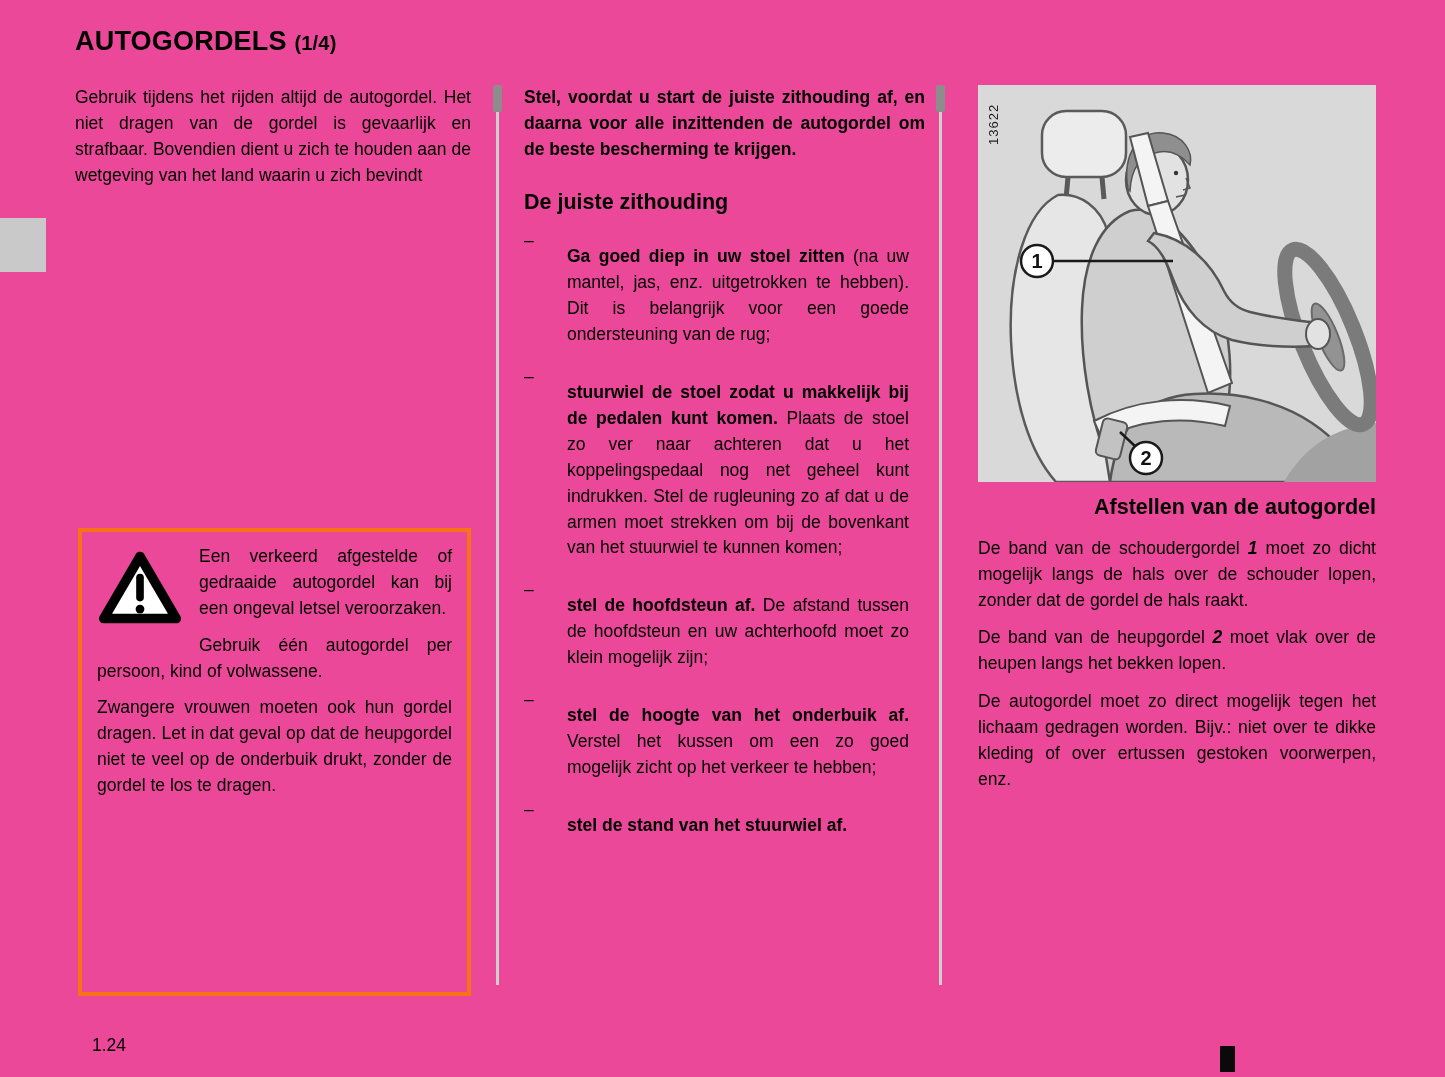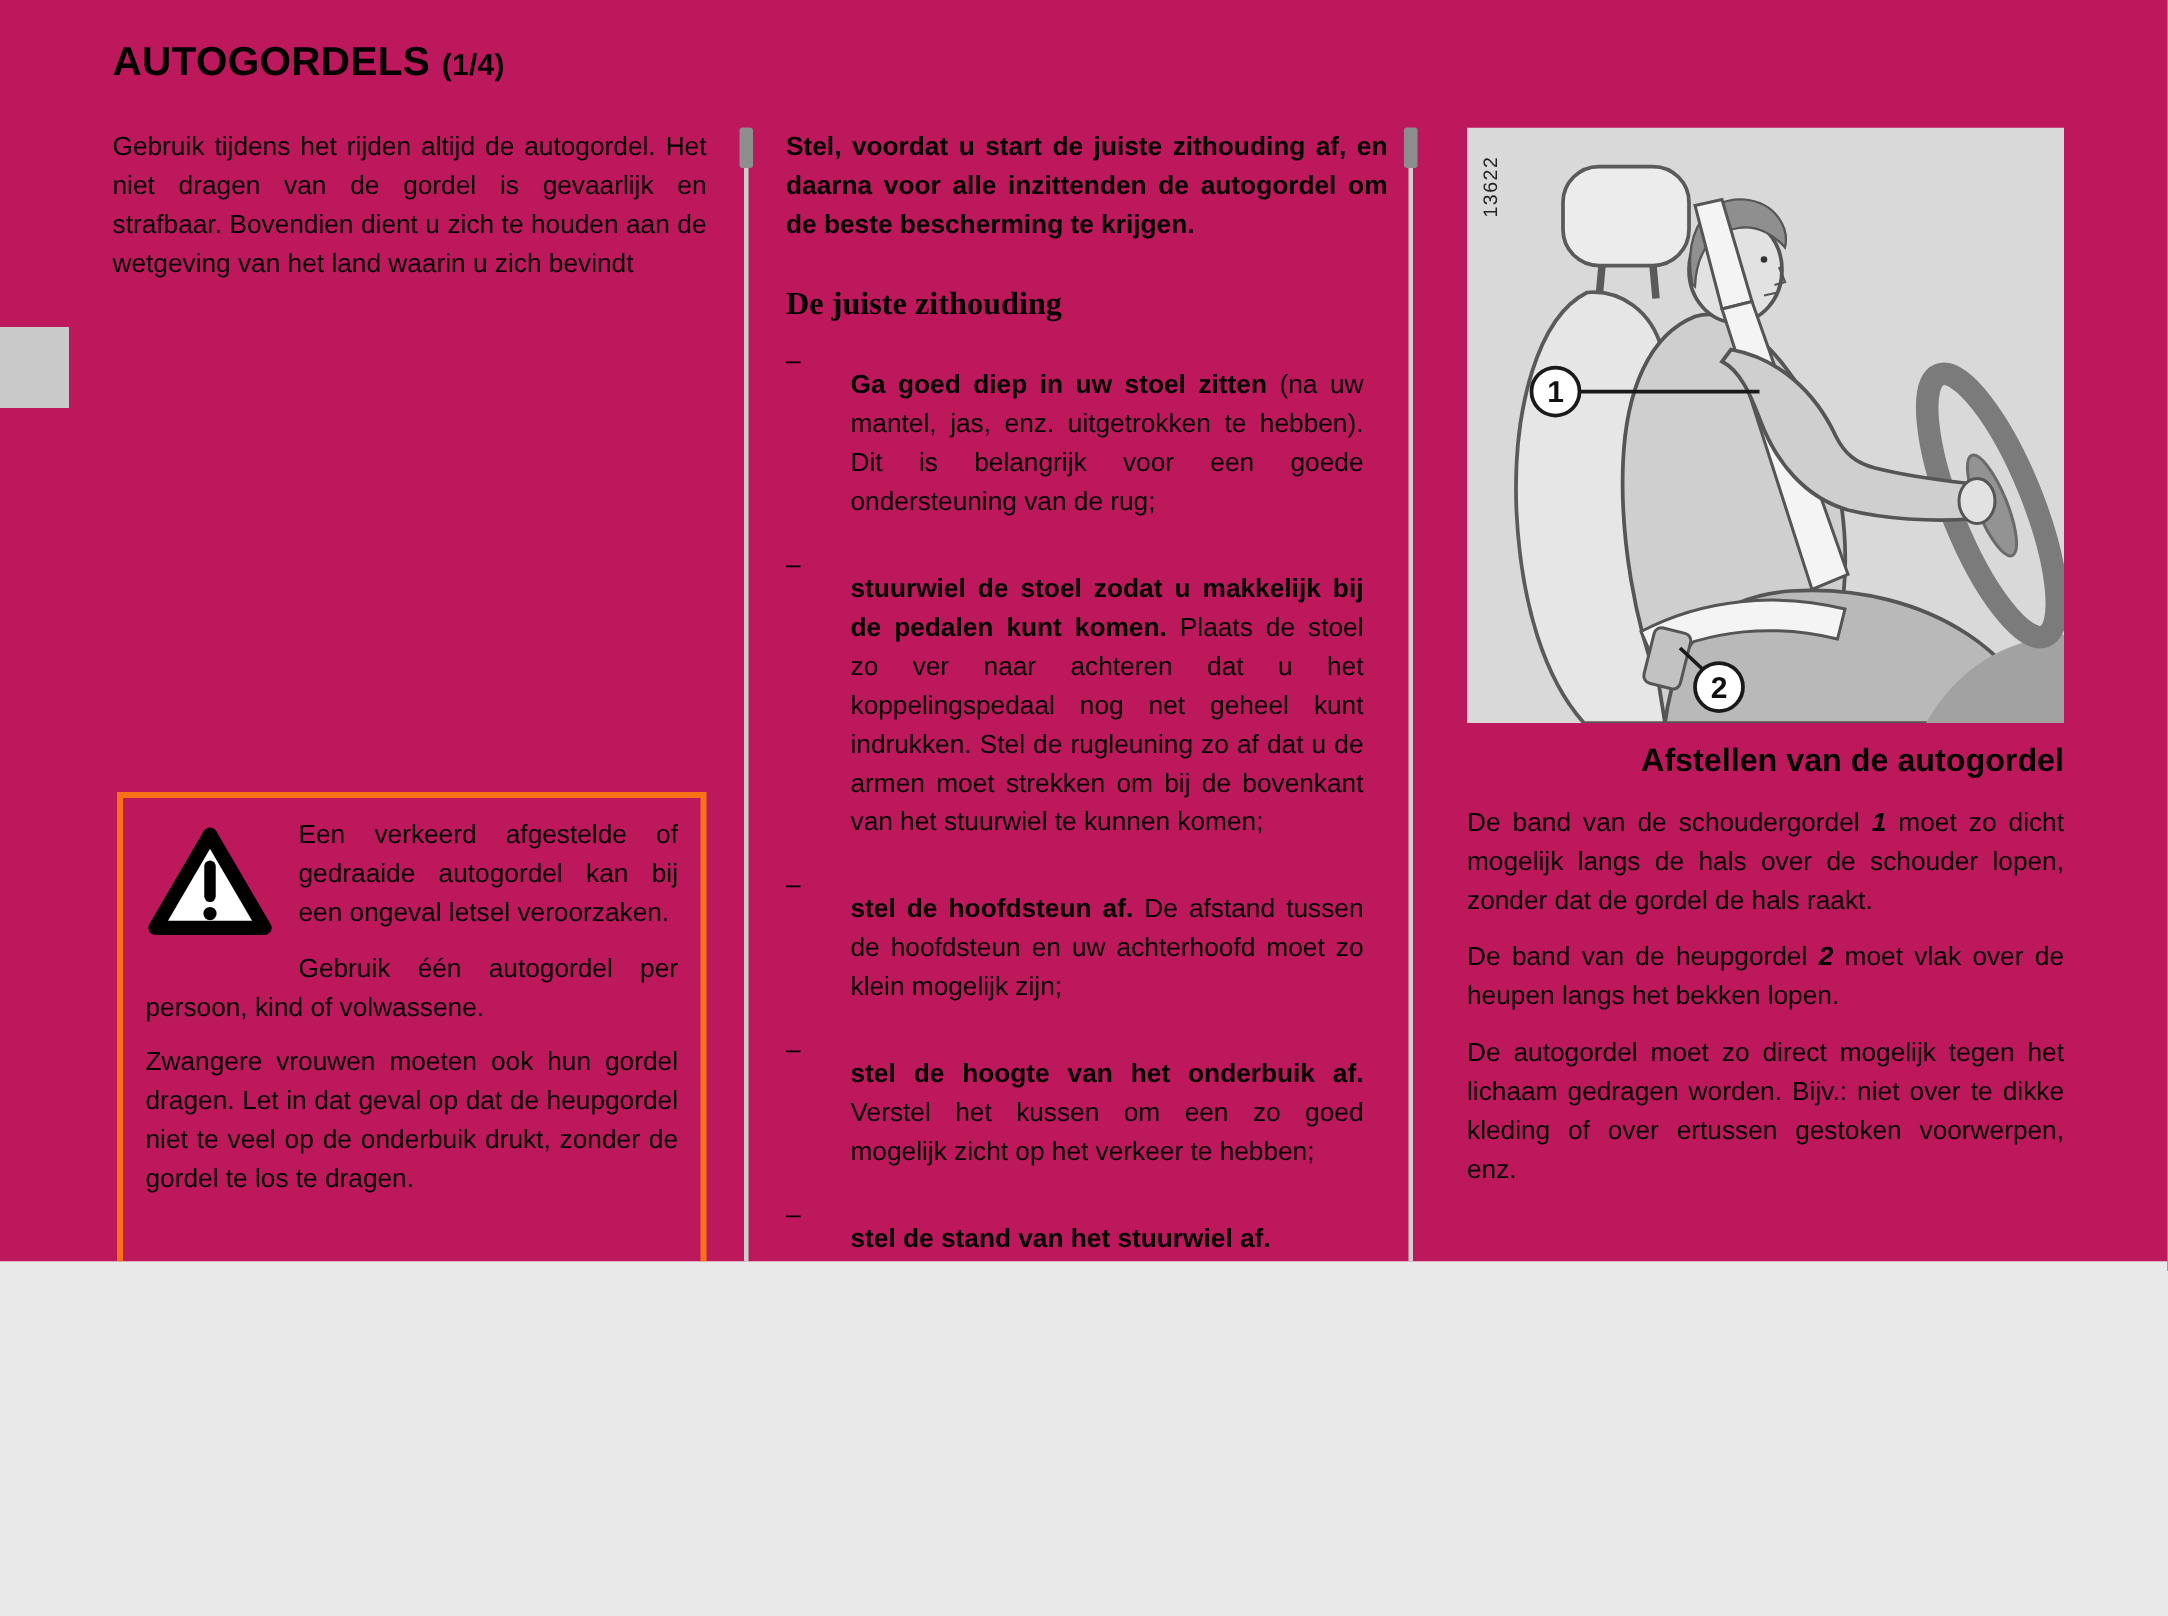--- a/index.html
+++ b/index.html
@@ -4,22 +4,22 @@
 <style>
   * { box-sizing: border-box; }
   html, body { margin: 0; padding: 0; }
   body {
     font-family: "Liberation Sans", "DejaVu Sans", sans-serif;
     background: #e9e9e9;
   }
   .page {
     position: relative;
     width: 1445px;
-    height: 841px;
-    background: #be185d;
+    height: 1077px;
+    background: #ec4899;
     color: #000;
     overflow: hidden;
     margin: 0 auto;
   }
   .page-title {
     position: absolute;
     left: 75px;
     top: 26px;
     margin: 0;
     font-size: 27px;
@@ -67,21 +67,20 @@
     margin: 4px 16px 16px 0;
   }
   .warning-icon svg { display: block; width: 100%; height: 100%; }
 
   .lead-paragraph { font-weight: 700; }
   .section-heading {
     margin: 24px 0 10px 0;
     font-size: 21.5px;
     font-weight: 700;
     text-align: left;
-    font-family: Liberation Serif, serif;
   }
   .list-item { display: flex; }
   .list-item .bullet { flex: 0 0 27px; width: 27px; }
   .list-item .li-text { flex: 1; text-align: justify; margin: 16px; }
 
   .figure {
     position: absolute;
     left: 978px; top: 85px;
     width: 398px; height: 397px;
   }

